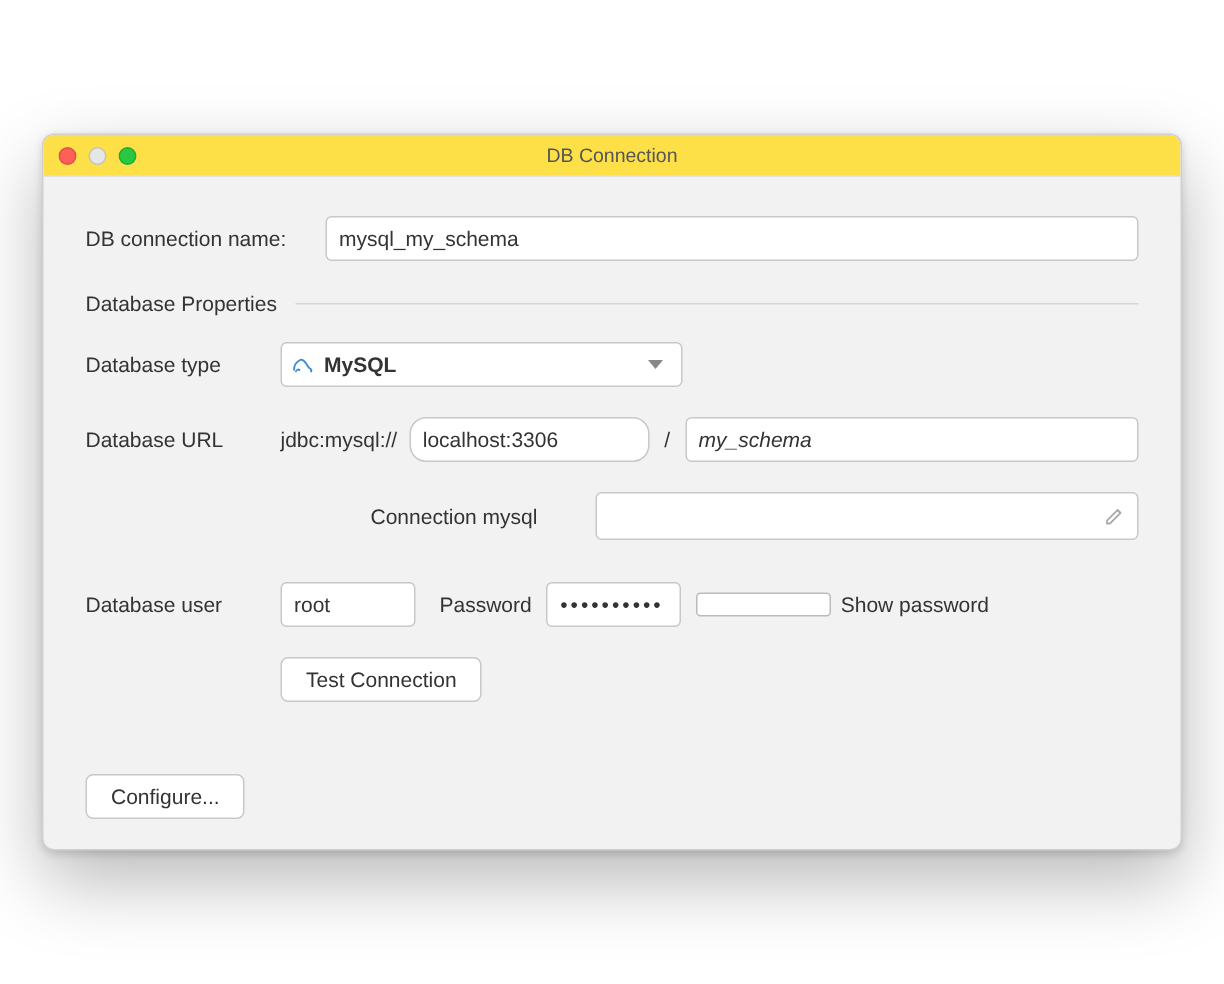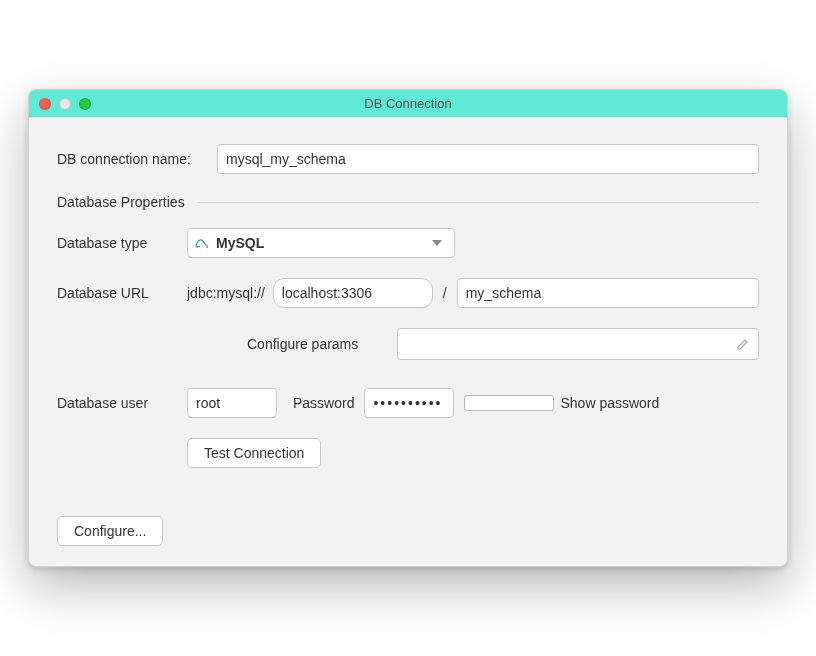--- a/index.html
+++ b/index.html
@@ -26,21 +26,21 @@
       box-shadow: 0 20px 50px rgba(0,0,0,0.28), 0 2px 6px rgba(0,0,0,0.15);
       overflow: hidden;
     }
     .titlebar {
       height: 28px;
       display: flex;
       align-items: center;
       padding: 0 10px;
       position: relative;
       border-bottom: 1px solid #e1e1e1;
-      background: #5eead4;
+      background: #fde047;
     }
     .traffic-lights {
       display: flex;
       gap: 8px;
       position: absolute;
       left: 10px;
     }
     .traffic-light {
       width: 12px;
       height: 12px;
@@ -253,26 +253,26 @@
         <div class="chevron"></div>
       </div>
     </div>
 
     <div class="row">
       <div class="label label-col-sm">Database URL</div>
       <div class="url-row">
         <span class="jdbc-prefix">jdbc:mysql://</span>
         <input type="text" style="width: 160px; border-radius: 11px;" value="localhost:3306">
         <span class="slash">/</span>
-        <input type="text" style="flex: 1 1 0%;" value="my_schema">
+        <input type="text" style="flex: 1 1 0%; font-style: italic;" value="my_schema">
       </div>
     </div>
 
     <div class="params-row">
-      <div class="label params-label-col">Configure params</div>
+      <div class="label params-label-col">Connection mysql</div>
       <div class="readonly-box">
         <span class="pencil-icon">
           <svg width="14" height="14" viewBox="0 0 14 14">
             <path d="M2 12 L2 10 L9 3 L11 5 L4 12 Z" fill="none" stroke="#aaa" stroke-width="1.2"></path>
             <path d="M9 3 L11 5" stroke="#aaa" stroke-width="1.2"></path>
           </svg>
         </span>
       </div>
     </div>
 

